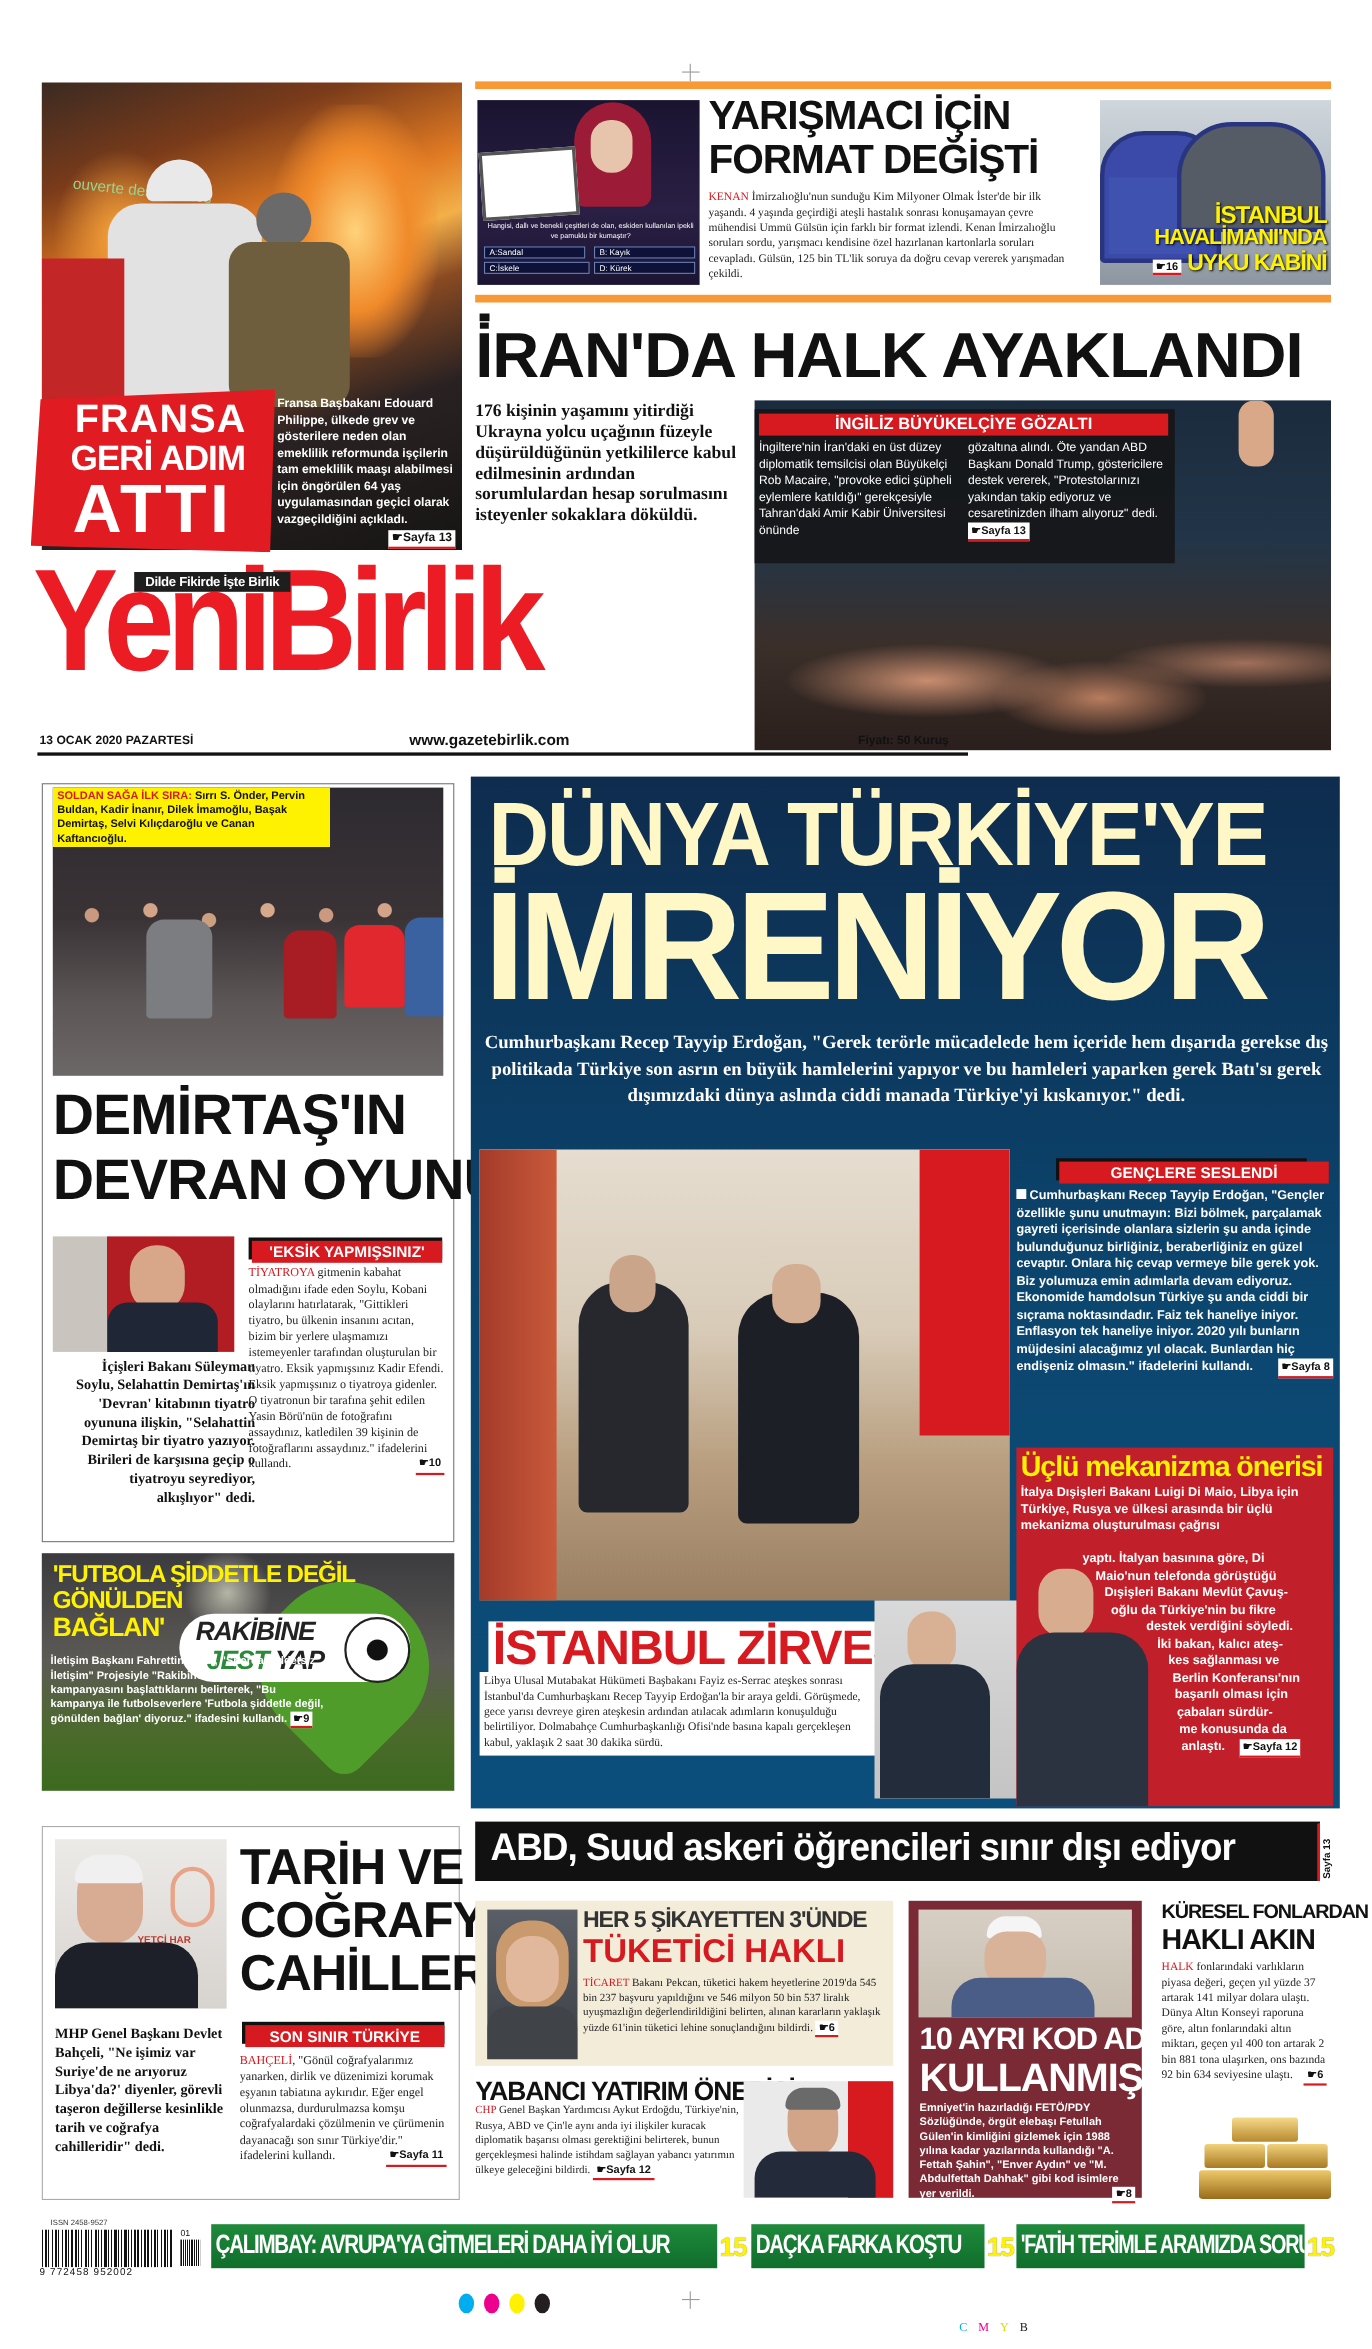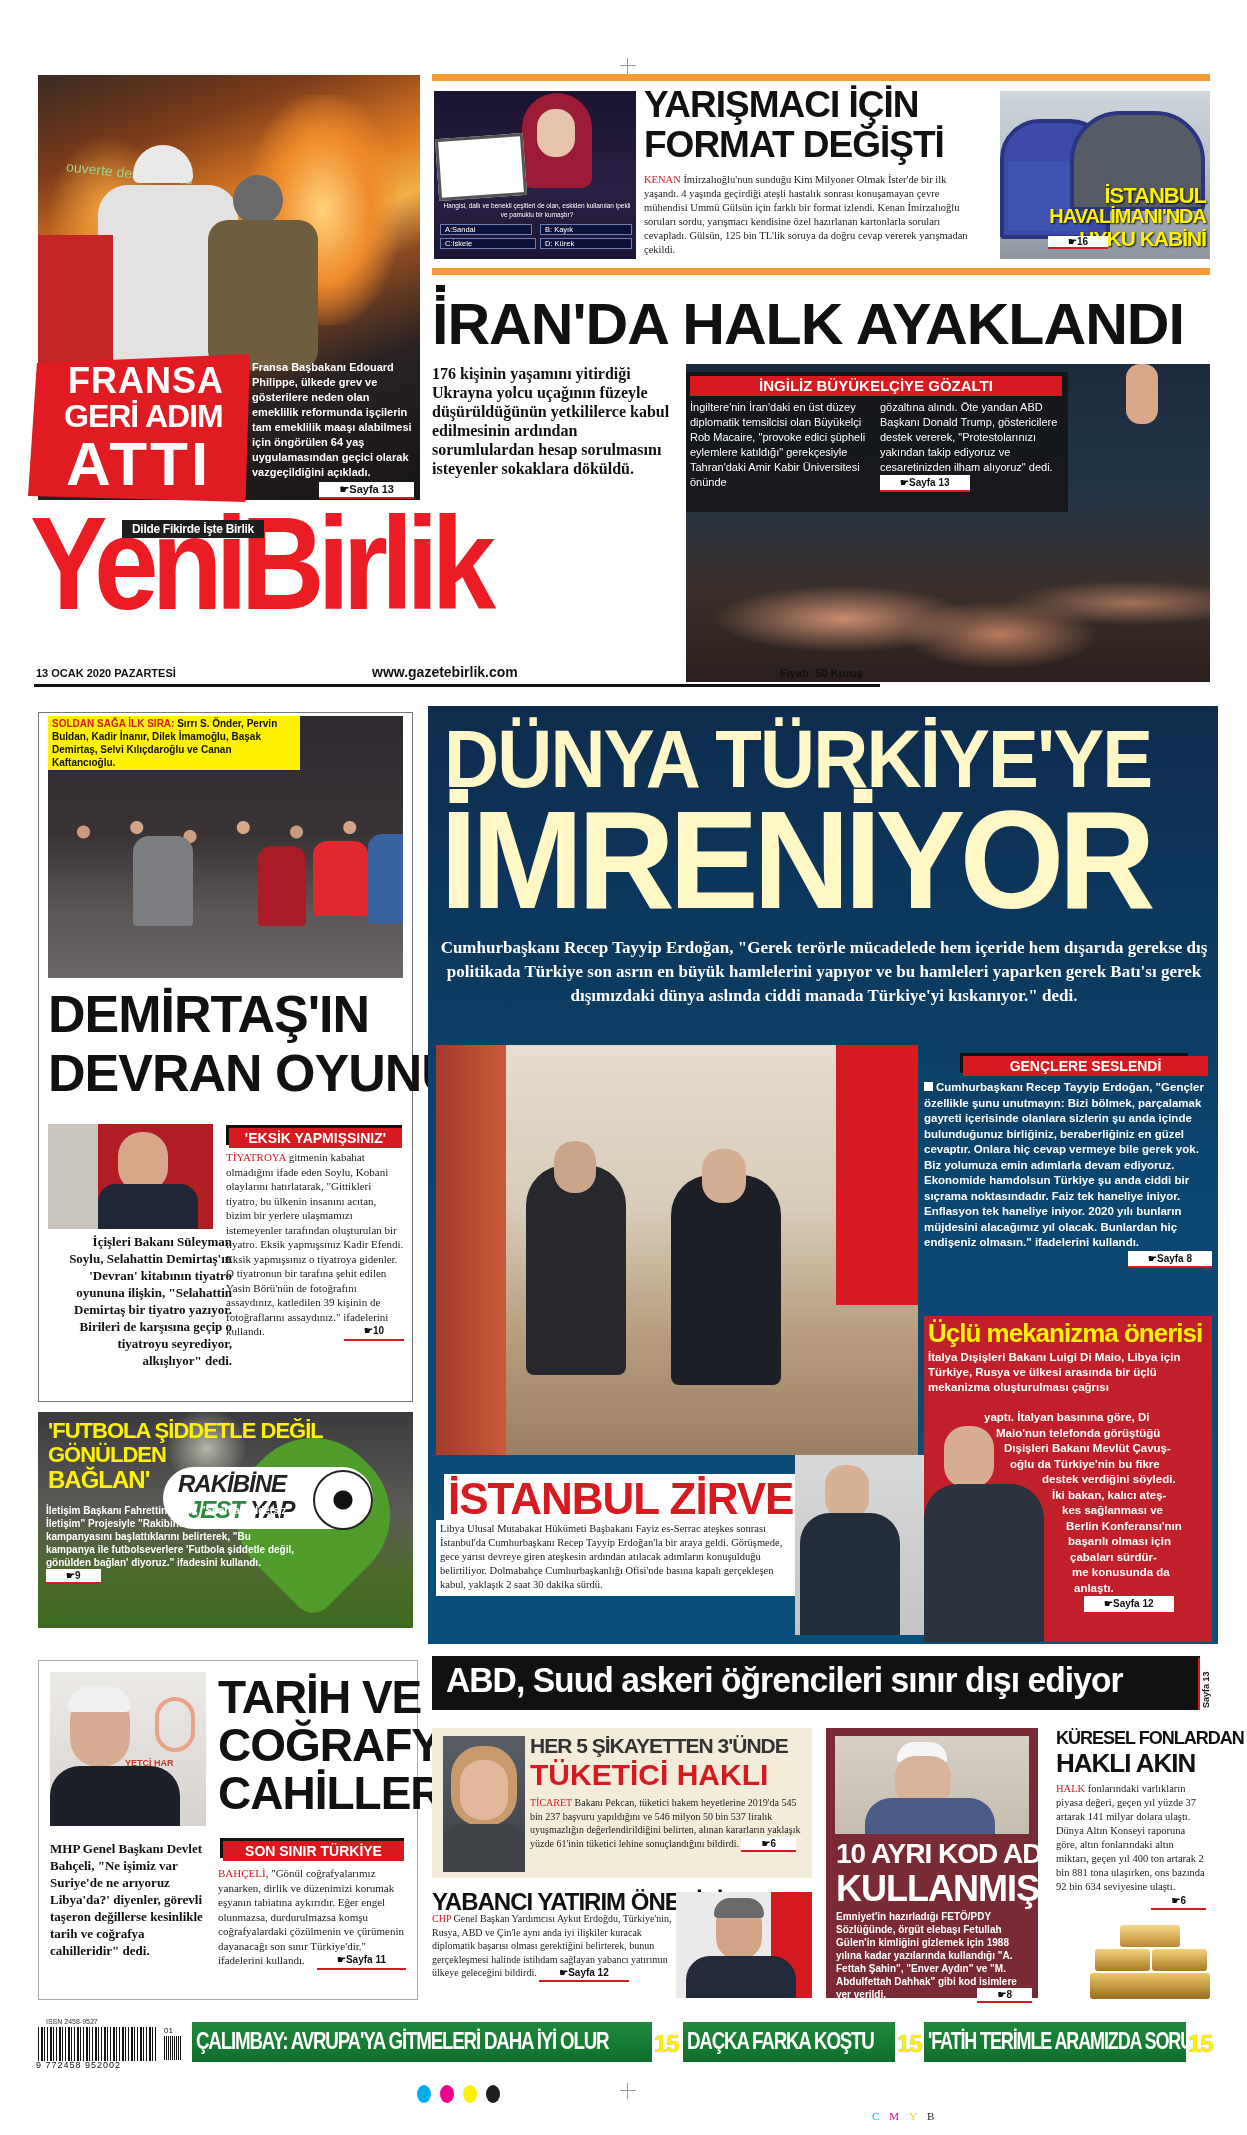--- a/index.html
+++ b/index.html
@@ -2,21 +2,21 @@
 <html><head>
 <meta charset="utf-8">
 <style>
 *{box-sizing:border-box;margin:0;padding:0}
 html,body{width:1247px;height:2135px;background:#fff;overflow:hidden}
 body{position:relative;font-family:"Liberation Sans",sans-serif;color:#111}
 .abs{position:absolute}
 .cond{font-family:"Liberation Sans",sans-serif;font-weight:bold;transform-origin:left top;white-space:nowrap;letter-spacing:-1px}
 .serif{font-family:"Liberation Serif","DejaVu Serif",serif}
 .photo{position:absolute;overflow:hidden}
-.ref{display:inline-block;background:#fff;color:#111;font-weight:bold;font-size:11px;padding:0 20px;border-bottom:2px solid #d71920;font-family:"Liberation Sans",sans-serif;white-space:nowrap}
+.ref{display:inline-block;background:#fff;color:#111;font-weight:bold;font-size:11px;padding:0 3px;border-bottom:2px solid #d71920;font-family:"Liberation Sans",sans-serif;white-space:nowrap}
 .ref::before{content:"\261B ";}
 .redtxt{color:#d71920}
 .regmark{position:absolute;width:16px;height:16px}
 .regmark::before{content:"";position:absolute;left:7px;top:0;width:1px;height:16px;background:#999}
 .regmark::after{content:"";position:absolute;left:0;top:7px;width:16px;height:1px;background:#999}
 .para{line-height:1.2}
 </style>
 </head>
 <body>
 

